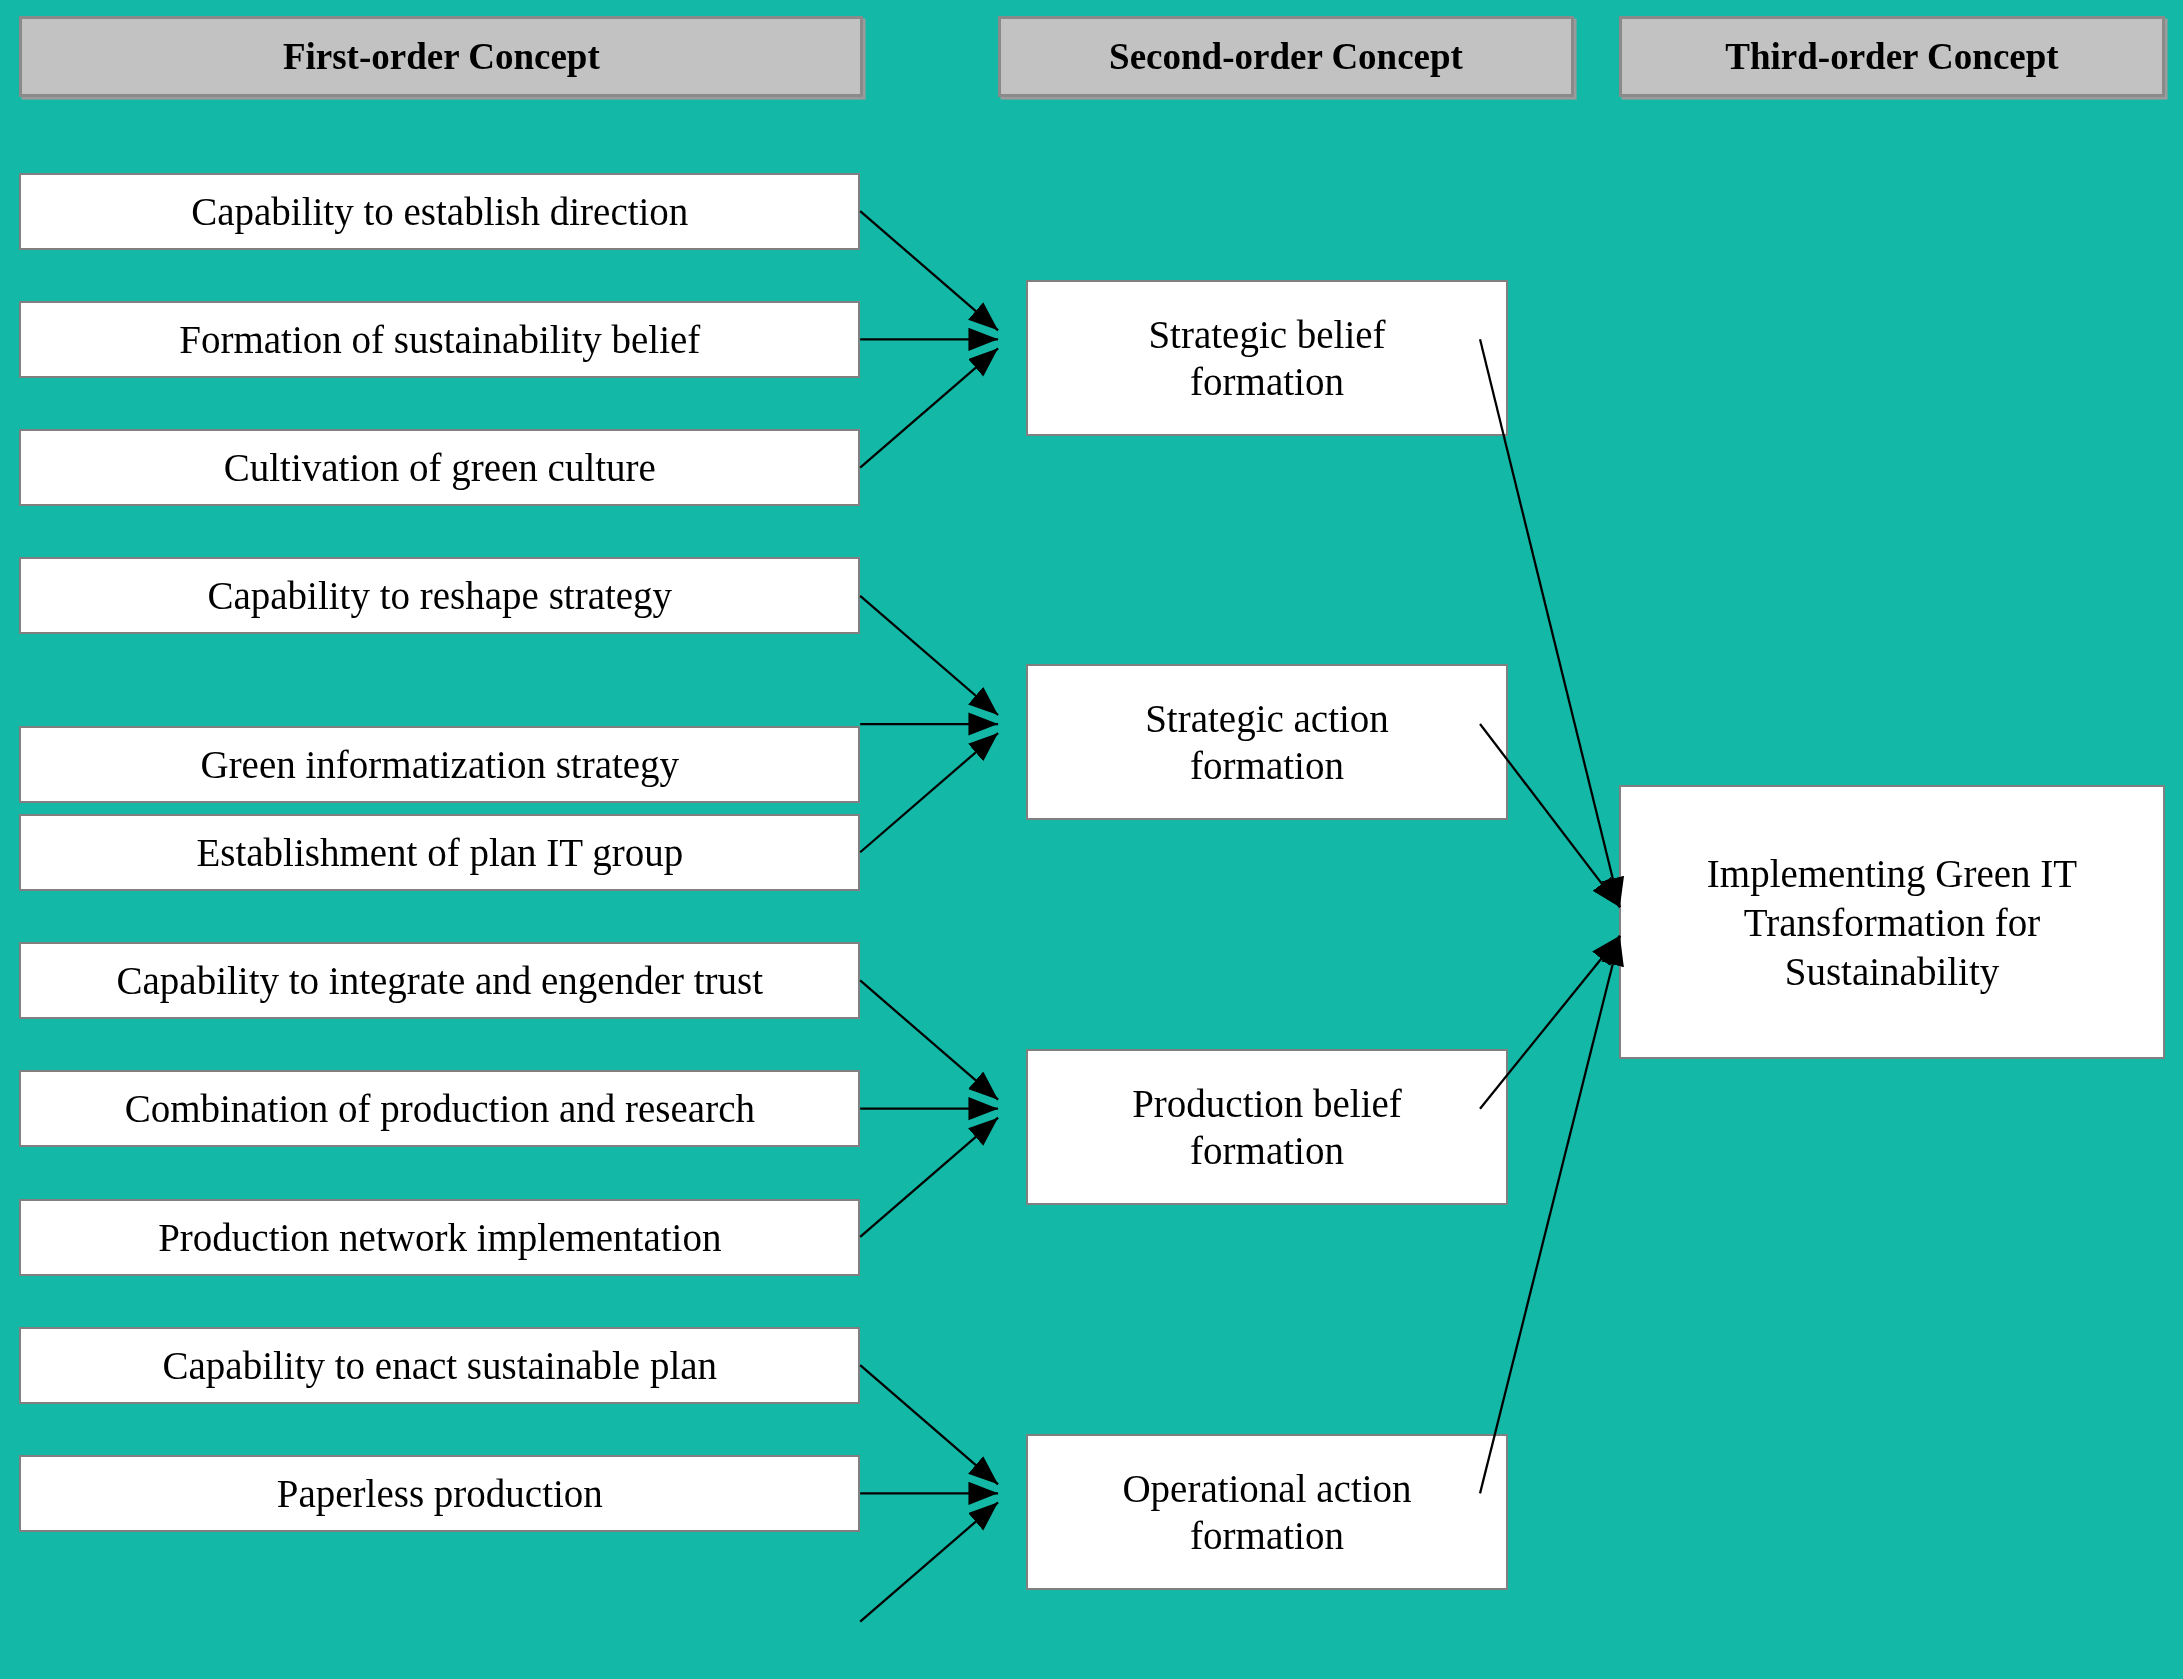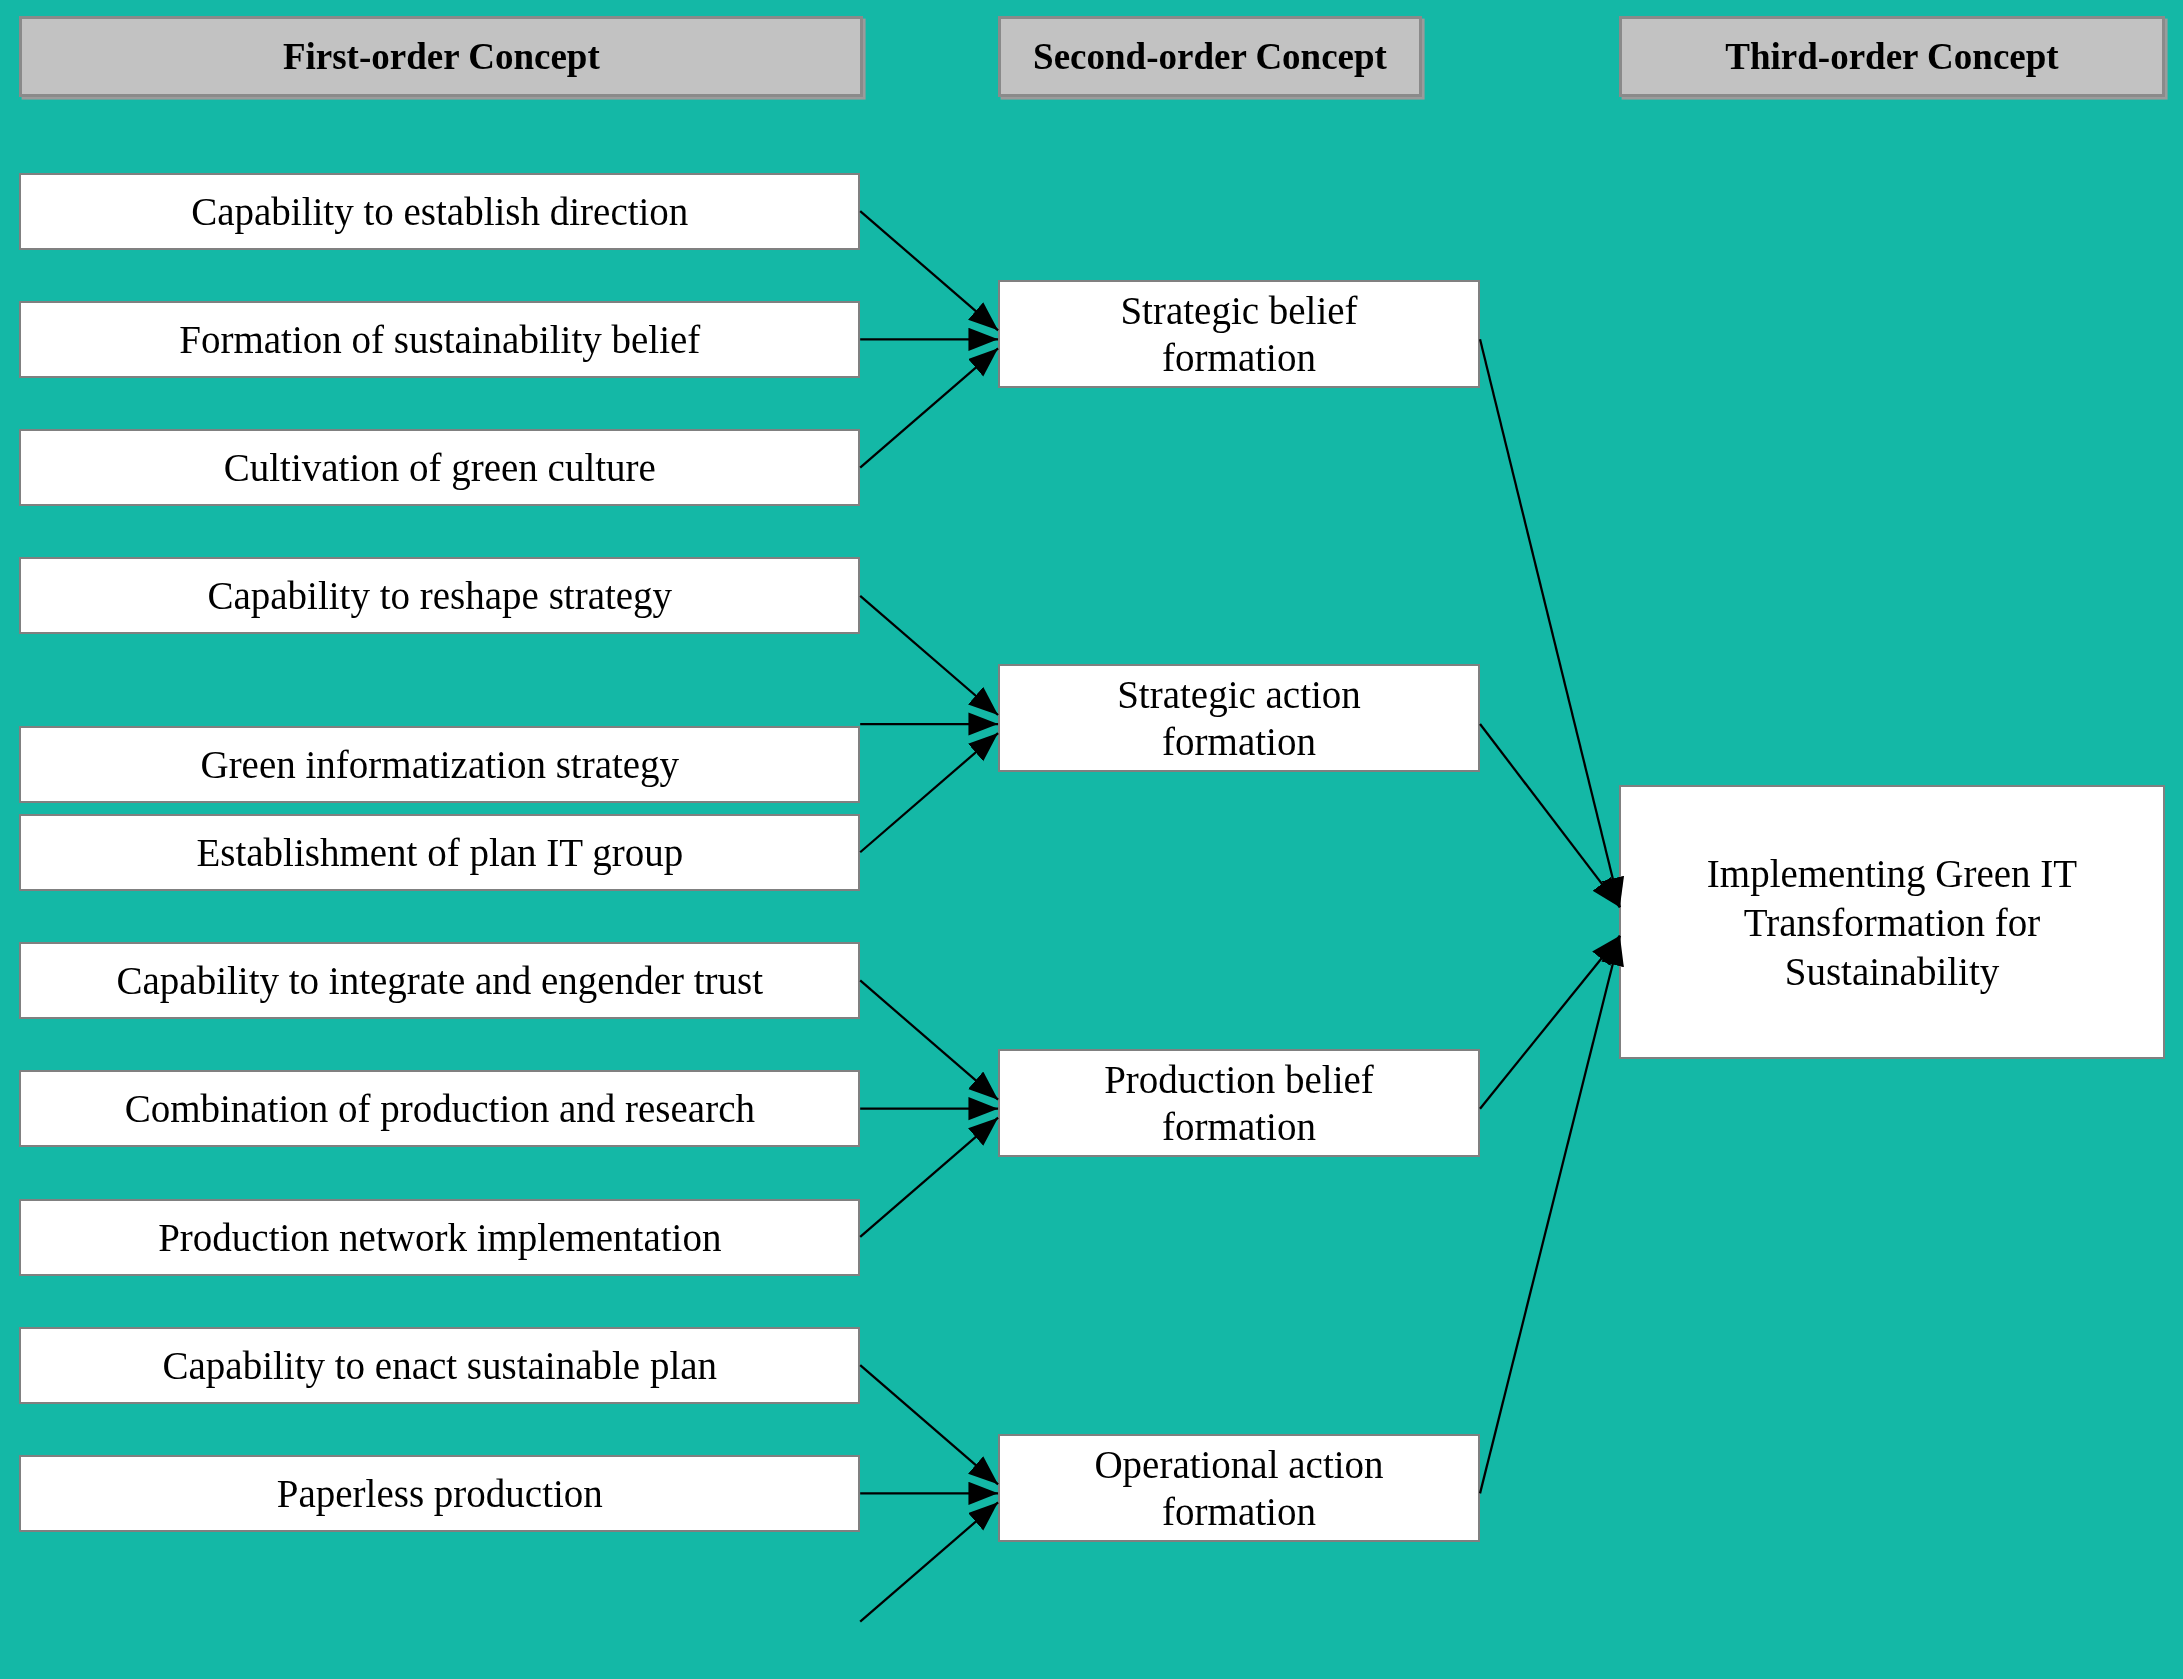--- a/index.html
+++ b/index.html
@@ -43,23 +43,23 @@
     position: absolute;
     box-sizing: border-box;
     background: #ffffff;
     border: 2.6px solid #808080;
     display: flex;
     align-items: center;
     justify-content: center;
     text-align: center;
     font-size: 39px;
     line-height: 47px;
-    left: 998px;
+    left: 1026px;
     width: 482px;
-    height: 108px;
+    height: 156px;
   }
   .box3 {
     position: absolute;
     box-sizing: border-box;
     background: #ffffff;
     border: 2.6px solid #808080;
     display: flex;
     align-items: center;
     justify-content: center;
     text-align: center;
@@ -77,21 +77,21 @@
     height: 1680px;
     pointer-events: none;
   }
 </style>
 </head>
 <body>
 
 <div class="canvas">
 
   <div class="hdr" style="left:19.3px; width:844px;">First-order Concept</div>
-  <div class="hdr" style="left:998px; width:424px;">Second-order Concept</div>
+  <div class="hdr" style="left:998px; width:576px;">Second-order Concept</div>
   <div class="hdr" style="left:1619px; width:546px;">Third-order Concept</div>
 
   <div class="box1" style="top:173px;">Capability to establish direction</div>
   <div class="box1" style="top:301px;">Formation of sustainability belief</div>
   <div class="box1" style="top:429px;">Cultivation of green culture</div>
   <div class="box1" style="top:557px;">Capability to reshape strategy</div>
   <div class="box1" style="top:686px;margin-top:40px;">Green informatization strategy</div>
   <div class="box1" style="top:814px;">Establishment of plan IT group</div>
   <div class="box1" style="top:942px;">Capability to integrate and engender trust</div>
   <div class="box1" style="top:1070px;">Combination of production and research</div>

